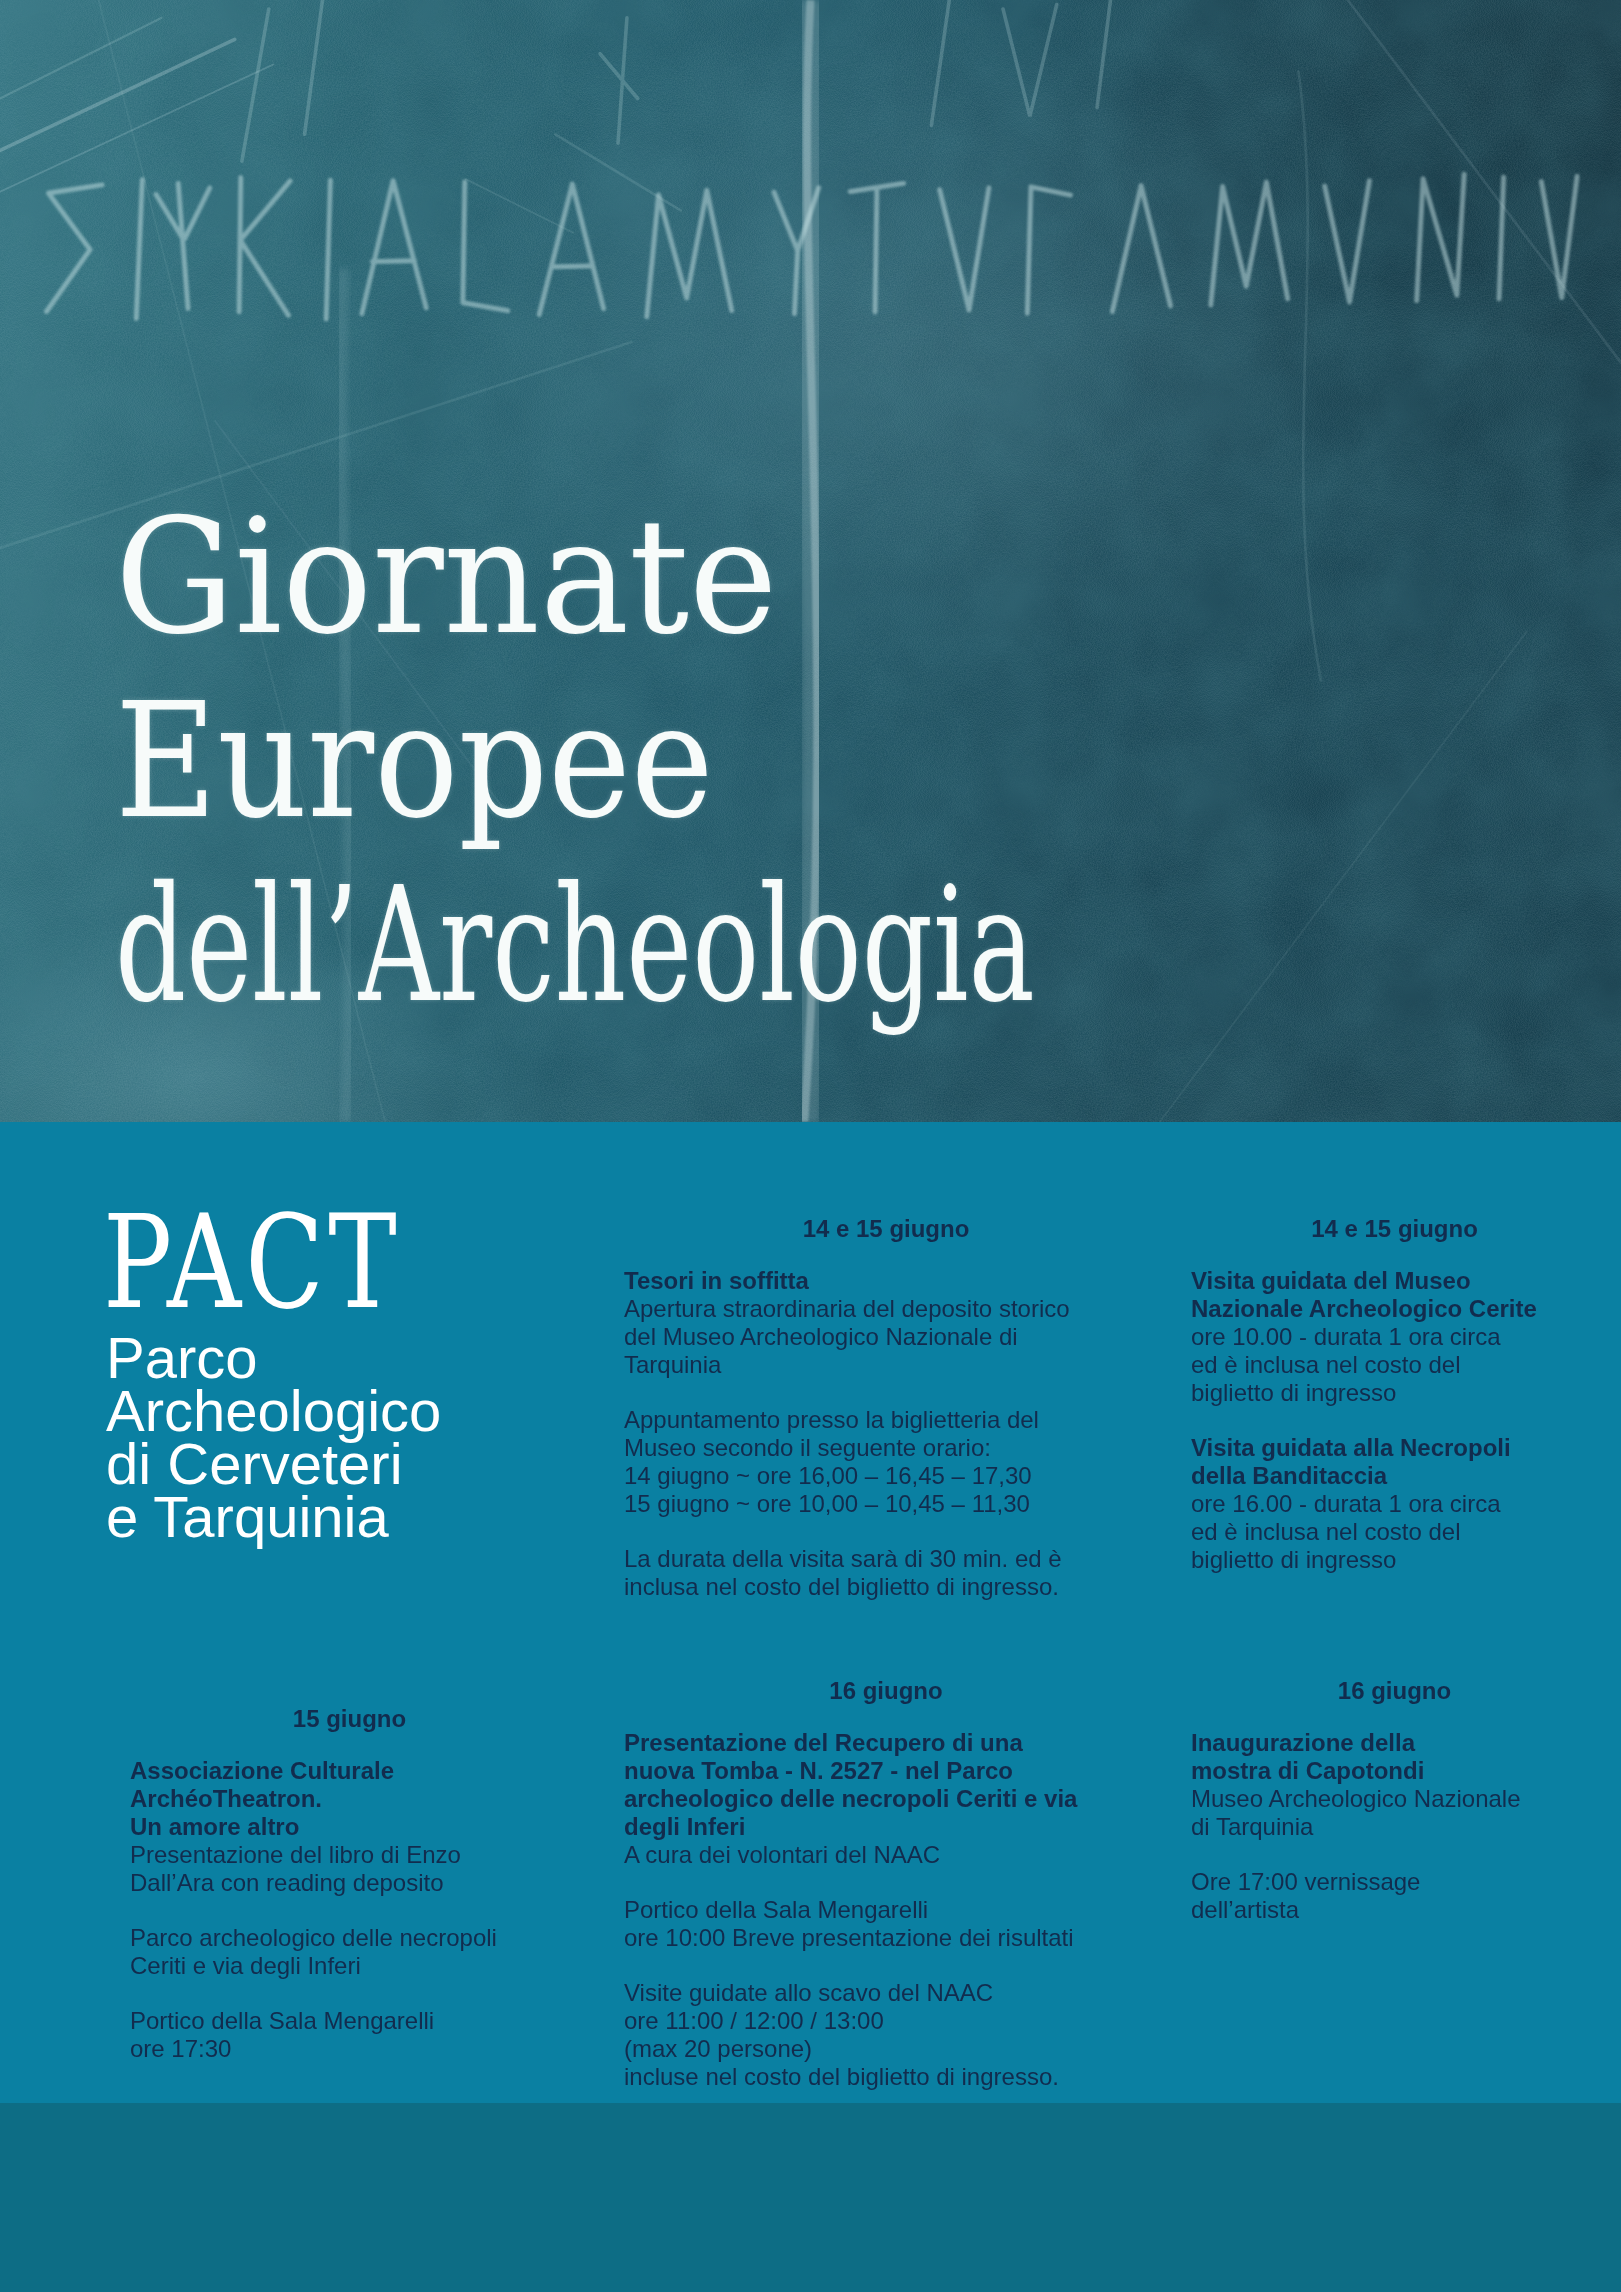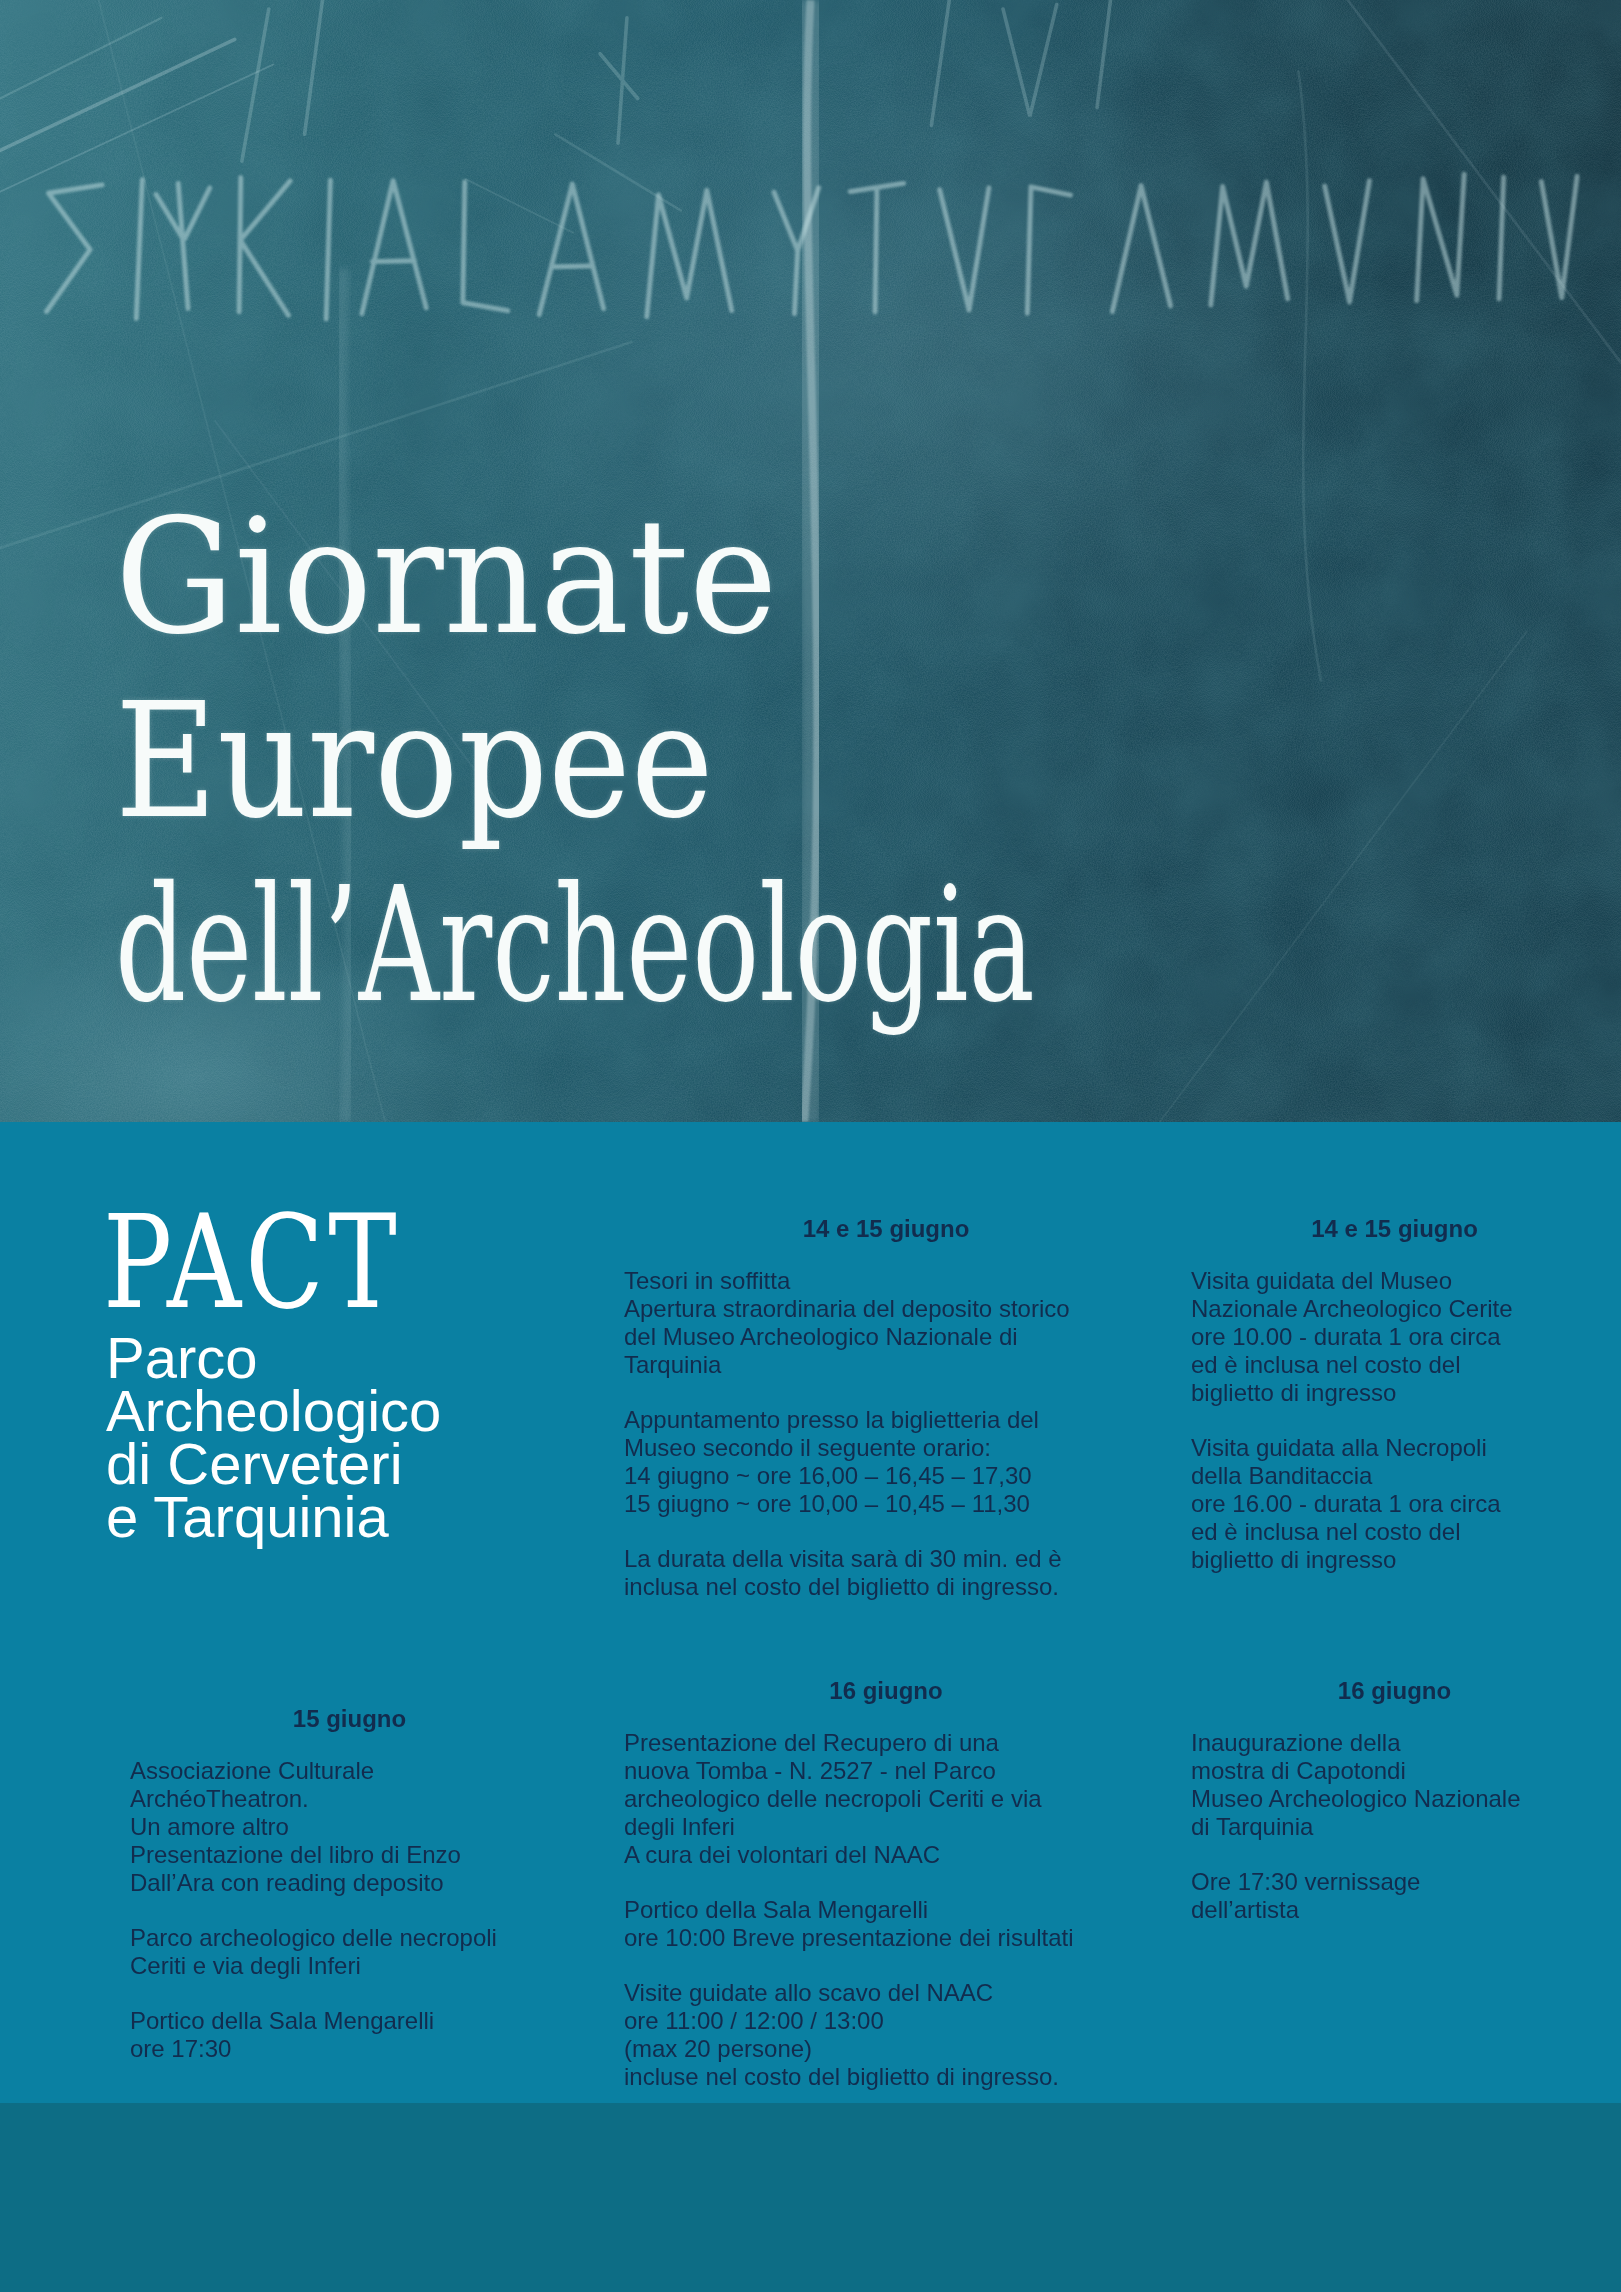--- a/index.html
+++ b/index.html
@@ -38,21 +38,21 @@
     white-space:nowrap;
   }
   .brand-name {
     position:absolute; left:106px; top:1331px;
     font-size:58px; line-height:53px; color:#ffffff; white-space:pre-line;
   }
   
   .event { position:absolute; color:#122c4e; font-size:24px; line-height:28px; }
   .event .date { font-weight:bold; margin-bottom:24px;text-align:center; }
   .event p { white-space:pre-line; }
-  .event p.bold { font-weight:normal; }
+  .event p.bold { font-weight:bold; }
   .event p.gap { margin-top:27px; }
   .ev-tesori   { left:624px;  top:1215px; width:524px; }
   .ev-cerite   { left:1191px; top:1215px; width:407px; }
   .ev-archeo   { left:130px;  top:1705px; width:439px; }
   .ev-tomba    { left:624px;  top:1677px; width:524px; }
   .ev-capotondi{ left:1191px; top:1677px; width:407px; }
   
   .footer { position:absolute; left:0; top:2103px; width:1621px; height:190px; background:#0d6d85; }
 </style>
 </head>
@@ -204,21 +204,21 @@
 (max 20 persone)
 incluse nel costo del biglietto di ingresso.</p>
   </div>
 
   <div class="event ev-capotondi">
     <div class="date">16 giugno</div>
     <p class="bold">Inaugurazione della
 mostra di Capotondi</p>
     <p>Museo Archeologico Nazionale
 di Tarquinia</p>
-    <p class="gap">Ore 17:30 vernissage
+    <p class="gap">Ore 17:00 vernissage
 dell’artista</p>
   </div>
 
   <div class="footer">
 
     
     
 
     
     

